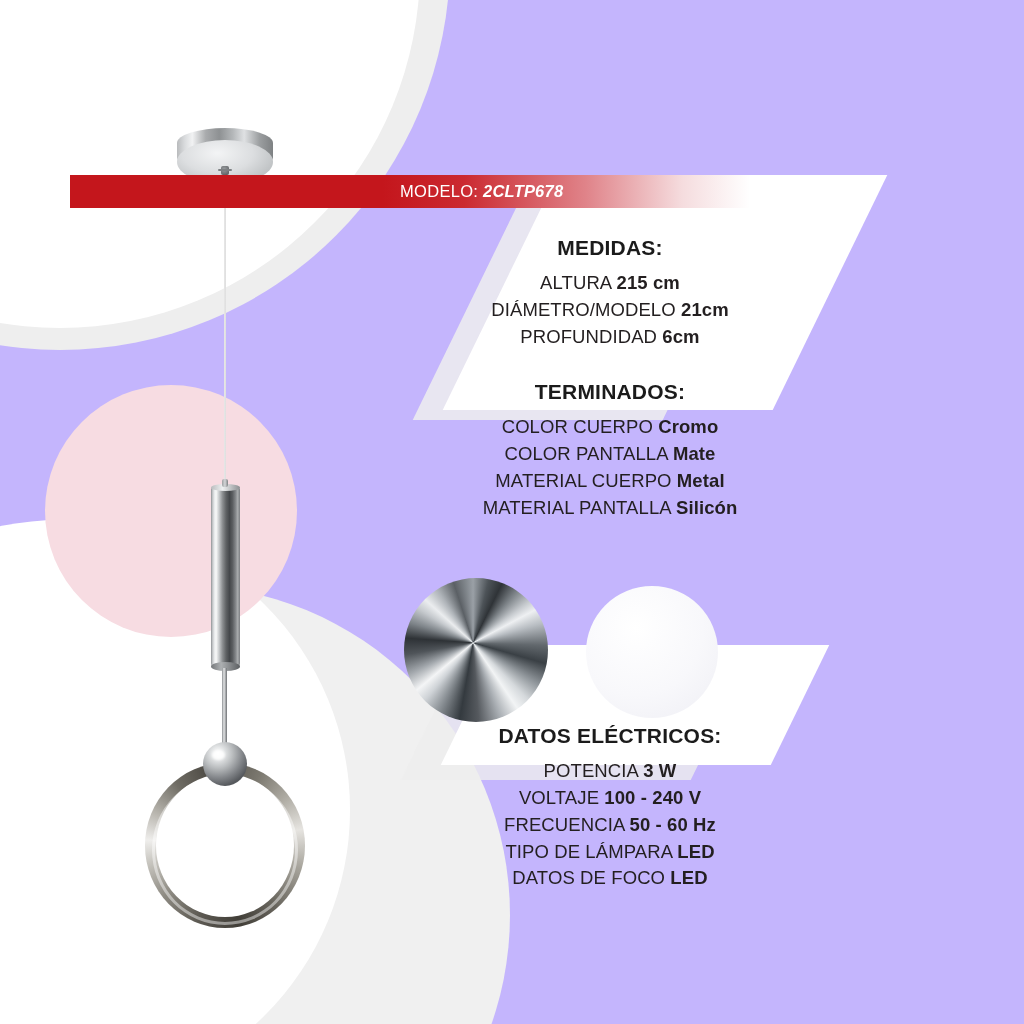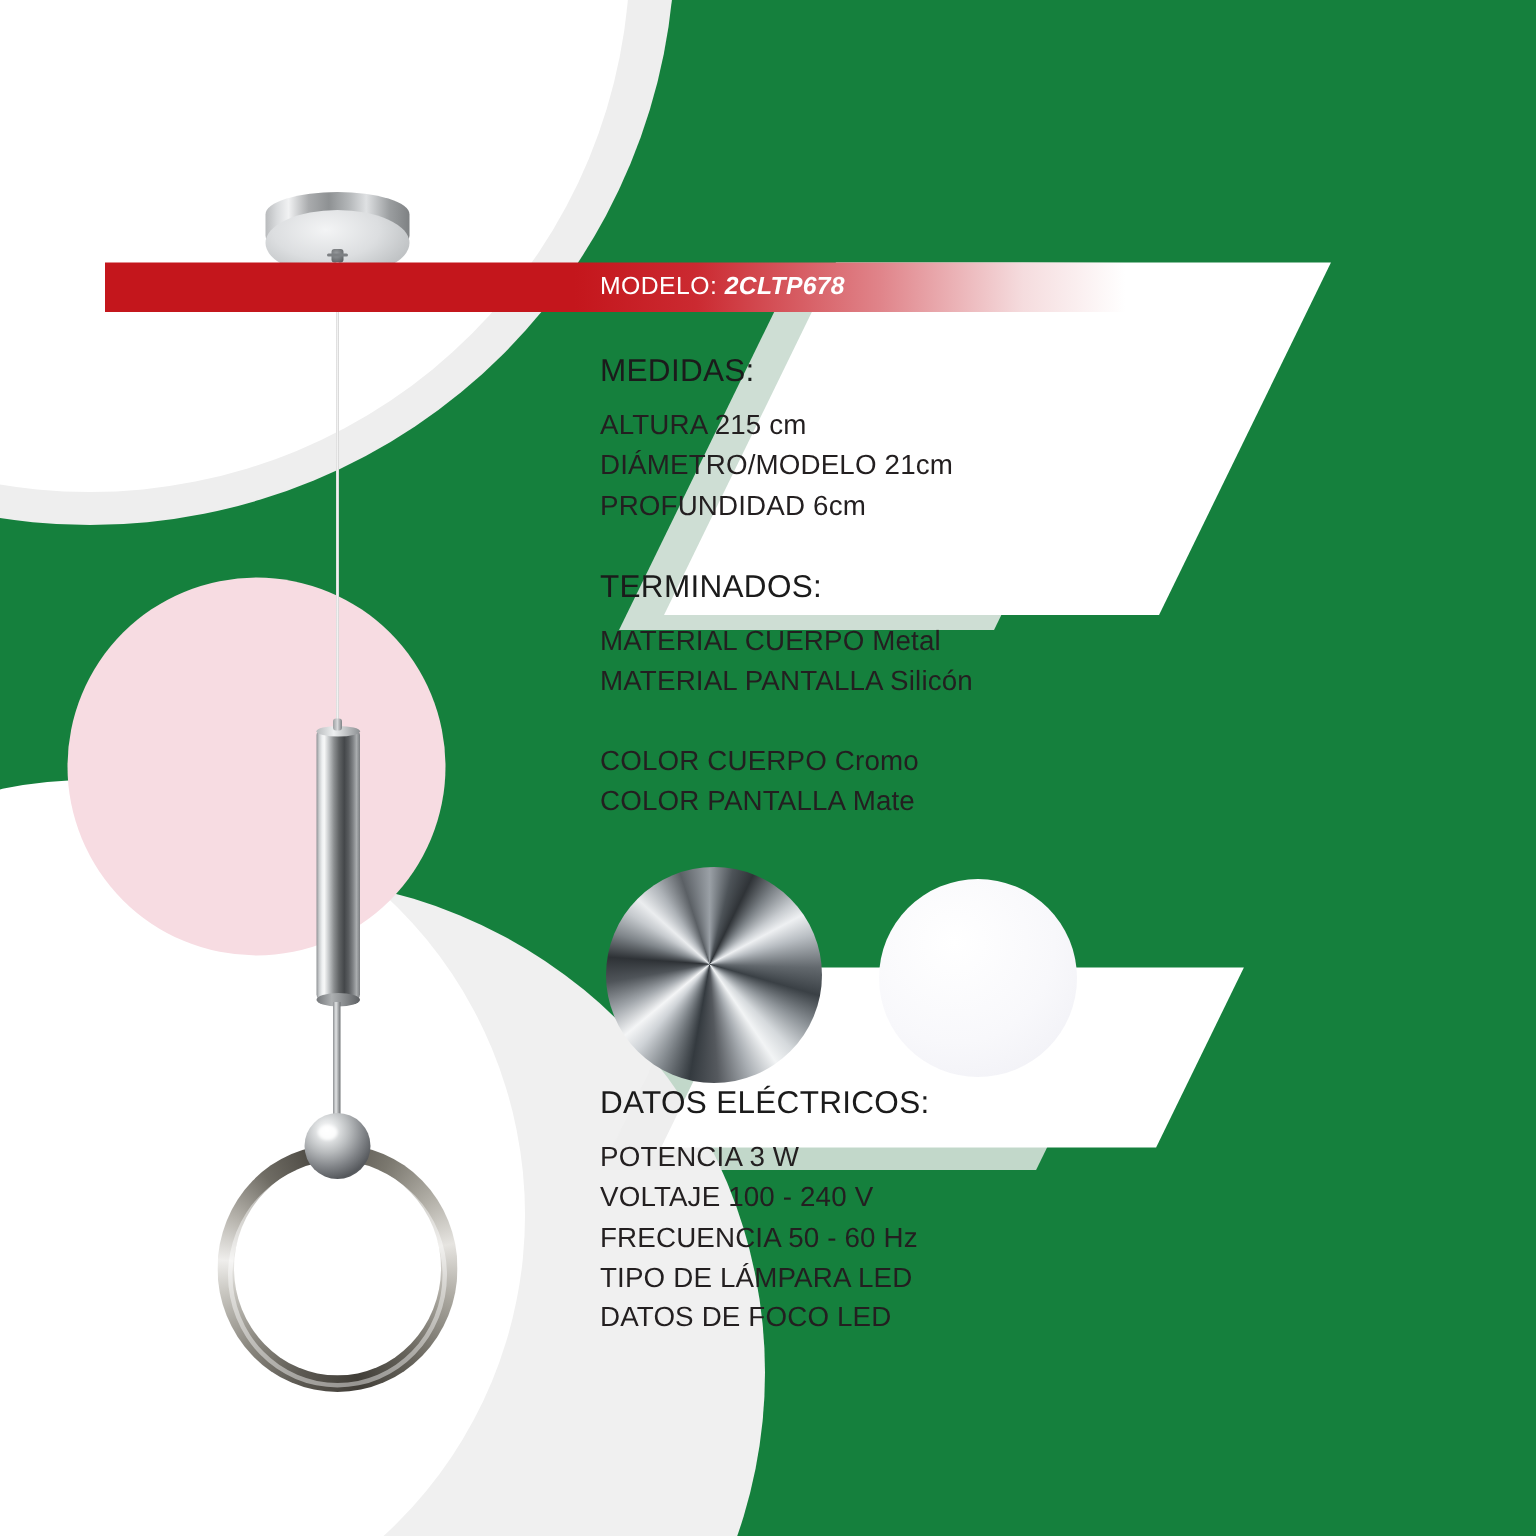--- a/index.html
+++ b/index.html
@@ -10,22 +10,23 @@
     width: 1024px;
     height: 1024px;
     background: #ffffff;
     font-family: "Liberation Sans", sans-serif;
     overflow: hidden;
   }
   #sheet {
     position: relative;
     width: 1024px;
     height: 1024px;
-    background: #15803d;
+    background: #c4b5fd;
     overflow: hidden;
+    text-align: center;
   }
 
   
   .bg-layer { position: absolute; inset: 0; overflow: hidden; }
 
   .arc-topleft {
     position: absolute;
     left: -330px;
     top: -430px;
     width: 780px;
@@ -139,35 +140,35 @@
 
   
   .spec-col {
     position: absolute;
     left: 400px;
     top: 236px;
     width: 420px;
   }
   .spec-heading {
     font-size: 21px;
-    font-weight: 400;
+    font-weight: 700;
     color: #1b1b1b;
     letter-spacing: .2px;
     margin: 0 0 10px 0;
     line-height: 1.15;
   }
   .spec-line {
     font-size: 18.5px;
     font-weight: 400;
     color: #231f20;
     line-height: 1.45;
     letter-spacing: .1px;
     white-space: nowrap;
   }
-  .spec-line b { font-weight: 400; }
+  .spec-line b { font-weight: 700; }
   .group { margin-bottom: 0; }
   .group-medidas { margin-bottom: 32px; }
   .group-terminados-materials { margin-bottom: 26px; }
 
   .block-terminados { position: absolute; left: 400px; top: 380px; width: 420px; }
   .block-electricos { position: absolute; left: 400px; top: 724px; width: 420px; }
 
   
   .swatches {
     position: absolute;
@@ -413,38 +414,38 @@
       </div>
       <div class="spec-line">
         <span>PROFUNDIDAD</span>
         <b>6cm</b>
       </div>
     </div>
   </div>
 
   <div class="block-terminados">
     <div class="spec-heading">TERMINADOS:</div>
+    <div class="group">
+      <div class="spec-line">
+        <span>COLOR CUERPO</span>
+        <b>Cromo</b>
+      </div>
+      <div class="spec-line">
+        <span>COLOR PANTALLA</span>
+        <b>Mate</b>
+      </div>
+    </div>
     <div class="group group-terminados-materials">
       <div class="spec-line">
         <span>MATERIAL CUERPO</span>
         <b>Metal</b>
       </div>
       <div class="spec-line">
         <span>MATERIAL PANTALLA</span>
         <b>Silicón</b>
-      </div>
-    </div>
-    <div class="group">
-      <div class="spec-line">
-        <span>COLOR CUERPO</span>
-        <b>Cromo</b>
-      </div>
-      <div class="spec-line">
-        <span>COLOR PANTALLA</span>
-        <b>Mate</b>
       </div>
     </div>
   </div>
 
   <div class="swatches">
     <div class="swatch swatch-chrome"></div>
     <div class="swatch swatch-mate"></div>
   </div>
 
   <div class="block-electricos">

